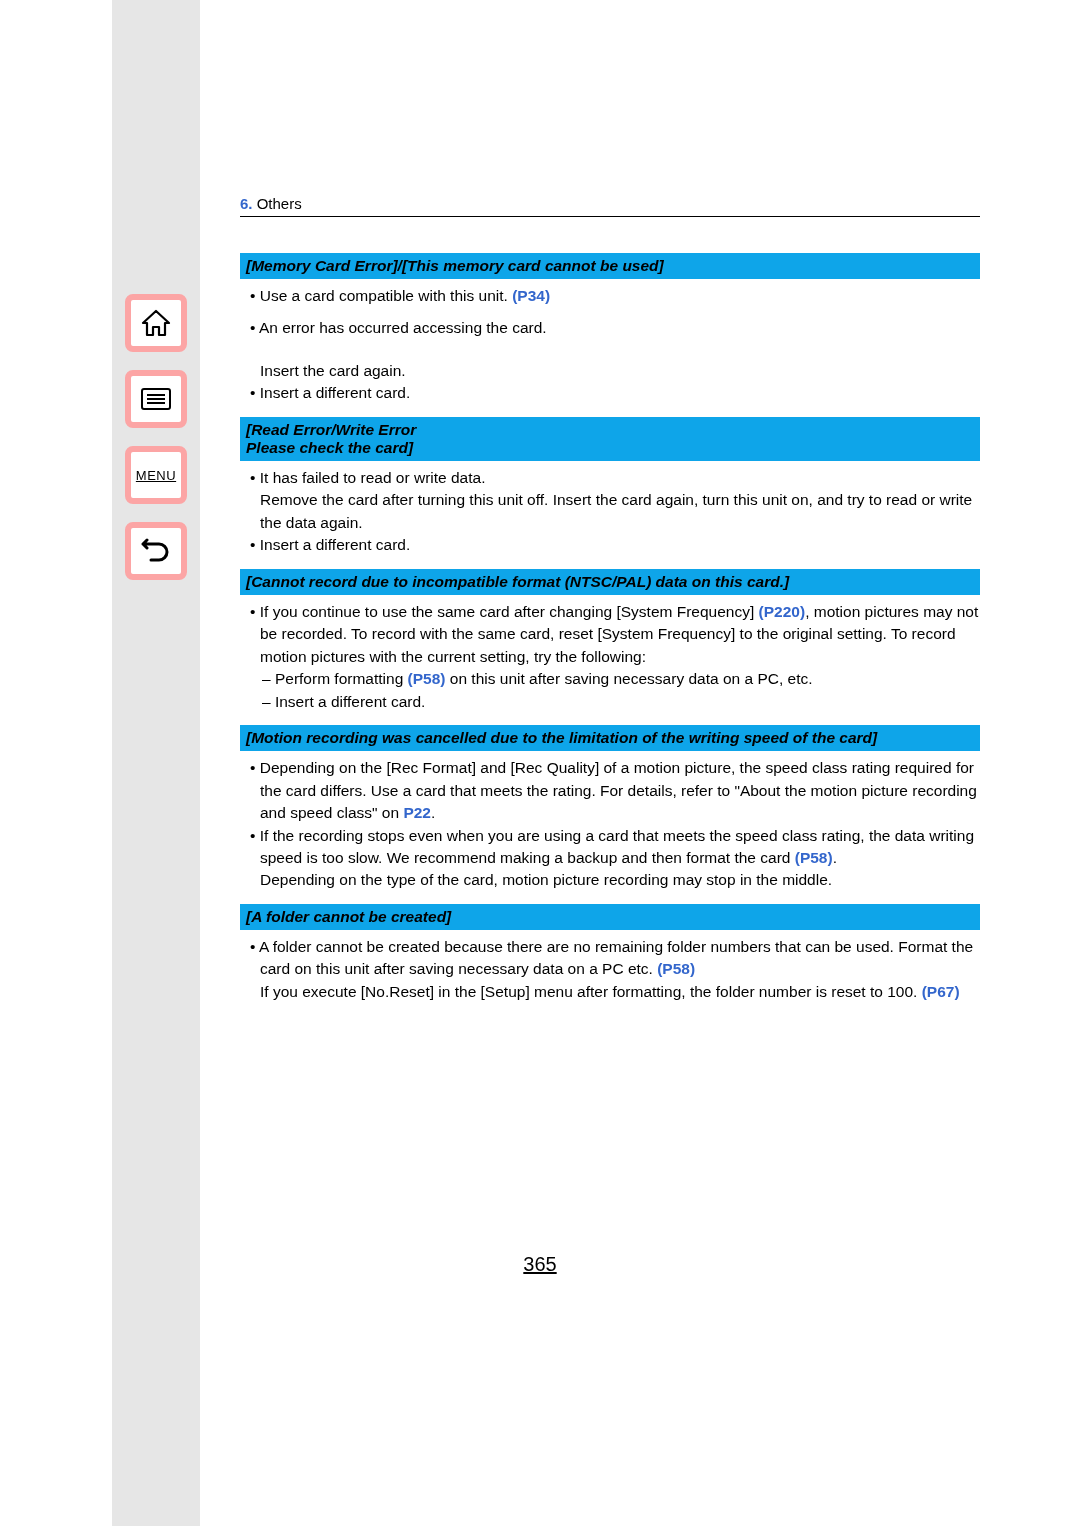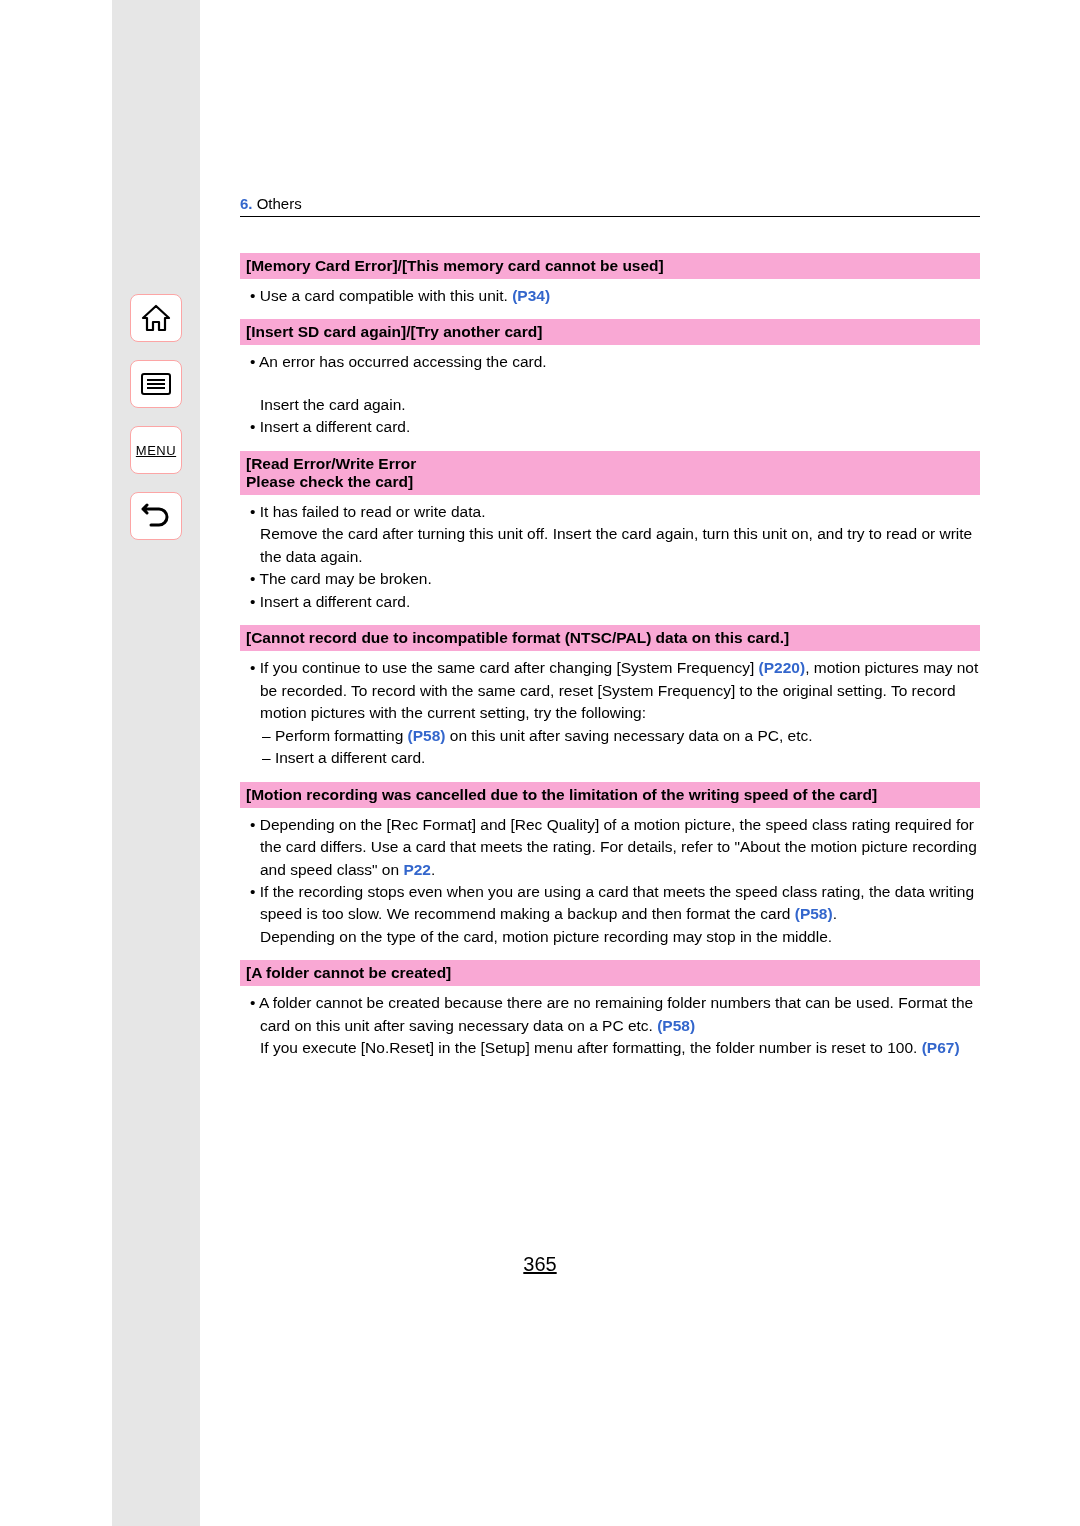--- a/index.html
+++ b/index.html
@@ -34,21 +34,21 @@
   top: 294px;
   width: 60px;
   display: flex;
   flex-direction: column;
   align-items: center;
   gap: 18px;
 }
 .nav-btn {
   width: 50px;
   height: 46px;
-  border: 1px solid #fca5a5;
+  border: 6px solid #fca5a5;
   border-radius: 8px;
   background: #fff;
   display: flex;
   align-items: center;
   justify-content: center;
 }
 .nav-btn svg { display: block; }
 .menu-label {
   font-family: Arial, sans-serif;
   font-size: 13px;
@@ -63,25 +63,26 @@
   font-size: 15px;
   margin-bottom: 4px;
 }
 .chapter .num { color: #3366cc; font-weight: bold; }
 .hr-top {
   border: none;
   border-top: 1px solid #000;
   margin: 0 0 36px 0;
 }
 .msg-header {
-  background: #f9a8d4;
+  background: #0ea5e9;
   font-weight: bold;
   padding: 4px 6px;
   margin-top: 12px;
   font-size: 15.5px;
+  font-style: italic;
 }
 .body-text {
   margin: 6px 0 10px 0;
   line-height: 1.45;
 }
 .bullet {
   padding-left: 20px;
   text-indent: -10px;
 }
 .subbullet {
@@ -142,31 +143,29 @@
       <span class="num">6.</span>
       <span>Others</span>
     </div>
     <hr class="hr-top">
 
     <div id="sections">
         <div class="msg-header">[Memory Card Error]/[This memory card cannot be used]</div>
         <div class="body-text">
           <div class="bullet"><span>• Use a card compatible with this unit. </span><span class="link">(P34)</span></div>
         </div>
-        <div class="msg-header">[Insert SD card again]/[Try another card]</div>
         <div class="body-text">
           <div class="bullet"><span>• An error has occurred accessing the card.</span></div>
           <div style="padding-left: 20px; margin-top: 20px;"><span>Insert the card again.</span></div>
           <div class="bullet"><span>• Insert a different card.</span></div>
         </div>
         <div class="msg-header">[Read Error/Write Error<br>Please check the card]</div>
         <div class="body-text">
           <div class="bullet"><span>• It has failed to read or write data.</span></div>
           <div style="padding-left: 20px;"><span>Remove the card after turning this unit off. Insert the card again, turn this unit on, and try to read or write the data again.</span></div>
-          <div class="bullet"><span>• The card may be broken.</span></div>
           <div class="bullet"><span>• Insert a different card.</span></div>
         </div>
         <div class="msg-header">[Cannot record due to incompatible format (NTSC/PAL) data on this card.]</div>
         <div class="body-text">
           <div class="bullet"><span>• If you continue to use the same card after changing [System Frequency] </span><span class="link">(P220)</span><span>, motion pictures may not be recorded. To record with the same card, reset [System Frequency] to the original setting. To record motion pictures with the current setting, try the following:</span></div>
           <div class="subbullet"><span>– Perform formatting </span><span class="link">(P58)</span><span> on this unit after saving necessary data on a PC, etc.</span></div>
           <div class="subbullet"><span>– Insert a different card.</span></div>
         </div>
         <div class="msg-header">[Motion recording was cancelled due to the limitation of the writing speed of the card]</div>
         <div class="body-text">

